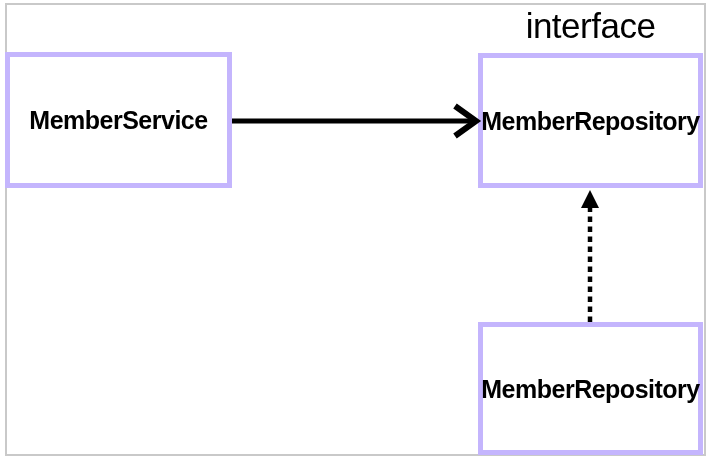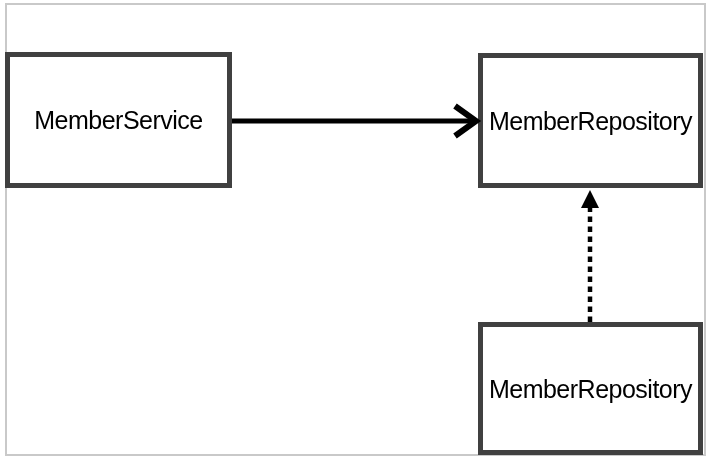--- a/index.html
+++ b/index.html
@@ -19,30 +19,30 @@
     position: absolute;
     left: 5px;
     top: 3px;
     width: 701px;
     height: 453px;
     border: 2px solid #c9c9c9;
     box-sizing: border-box;
   }
   .node {
     position: absolute;
-    border: 5px solid #404040;
+    border: 5px solid #c4b5fd;
     box-sizing: border-box;
     background: #ffffff;
     display: flex;
     flex-direction: column;
     align-items: center;
     justify-content: center;
     text-align: center;
     color: #000000;
-    font-weight: 400;
+    font-weight: 700;
     font-size: 25px;
     line-height: 30px;
     letter-spacing: -0.5px;
   }
   .node-service {
     left: 5px;
     top: 52px;
     width: 227px;
     height: 136px;
   }
@@ -80,20 +80,21 @@
     pointer-events: none;
   }
 </style>
 </head>
 <body>
 
 <div class="canvas">
 
   <div class="frame"></div>
 
+  <div class="interface-label">interface</div>
 
   <div class="node node-service">
     <span>MemberService</span>
   </div>
 
   <div class="node node-repo">
     <span>MemberRepository</span>
   </div>
 
   <div class="node node-memory">

